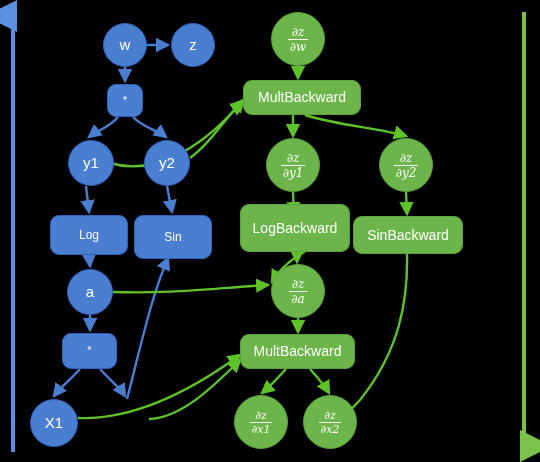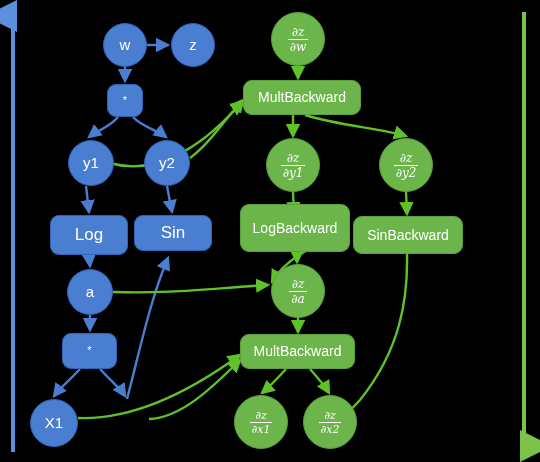--- a/index.html
+++ b/index.html
@@ -11,21 +11,21 @@
   .node{position:absolute;display:flex;align-items:center;justify-content:center;
         color:#fff;text-align:center;line-height:1.05;box-sizing:border-box;}
 
   .circle{border-radius:50%;}
   .box{border-radius:9px;}
 
   .fwd{background:#4a7ed0;border:1px solid #2f62bb;}
   .bwd{background:#6cb54a;border:1px solid #5aa23b;}
 
   .lbl-lg{font-size:15px;font-weight:400;}
-  .lbl-md{font-size:17px;font-weight:400;}
+  .lbl-md{font-size:12px;font-weight:400;}
   .lbl-sm{font-size:14px;font-weight:400;}
   .star{font-size:11px;}
 
   
   .frac{display:inline-flex;flex-direction:column;align-items:center;
         font-family:"DejaVu Serif", serif;font-style:italic;font-size:12px;
         line-height:1.0;color:#fff;}
   .frac .num{padding:0 2px 1px 2px;}
   .frac .den{padding:1px 2px 0 2px;border-top:1.2px solid #fff;}
   .frac.small{font-size:11px;}
@@ -104,21 +104,21 @@
   </div>
   <div class="node circle fwd lbl-lg" style="left:68px;top:140px;width:46px;height:46px;">
     <span>y1</span>
   </div>
   <div class="node circle fwd lbl-lg" style="left:144px;top:140px;width:46px;height:46px;">
     <span>y2</span>
   </div>
   <div class="node box fwd lbl-md" style="left:50px;top:215px;width:78px;height:40px;">
     <span>Log</span>
   </div>
-  <div class="node box fwd lbl-md" style="left:134px;top:215px;width:78px;height:36px;">
+  <div class="node box fwd lbl-md" style="left:134px;top:215px;width:78px;height:44px;">
     <span>Sin</span>
   </div>
   <div class="node circle fwd lbl-lg" style="left:67px;top:269px;width:46px;height:46px;">
     <span>a</span>
   </div>
   <div class="node box fwd star" style="left:62px;top:333px;width:55px;height:36px;">
     <span>*</span>
   </div>
   <div class="node circle fwd lbl-lg" style="left:30px;top:399px;width:48px;height:48px;">
     <span>X1</span>

